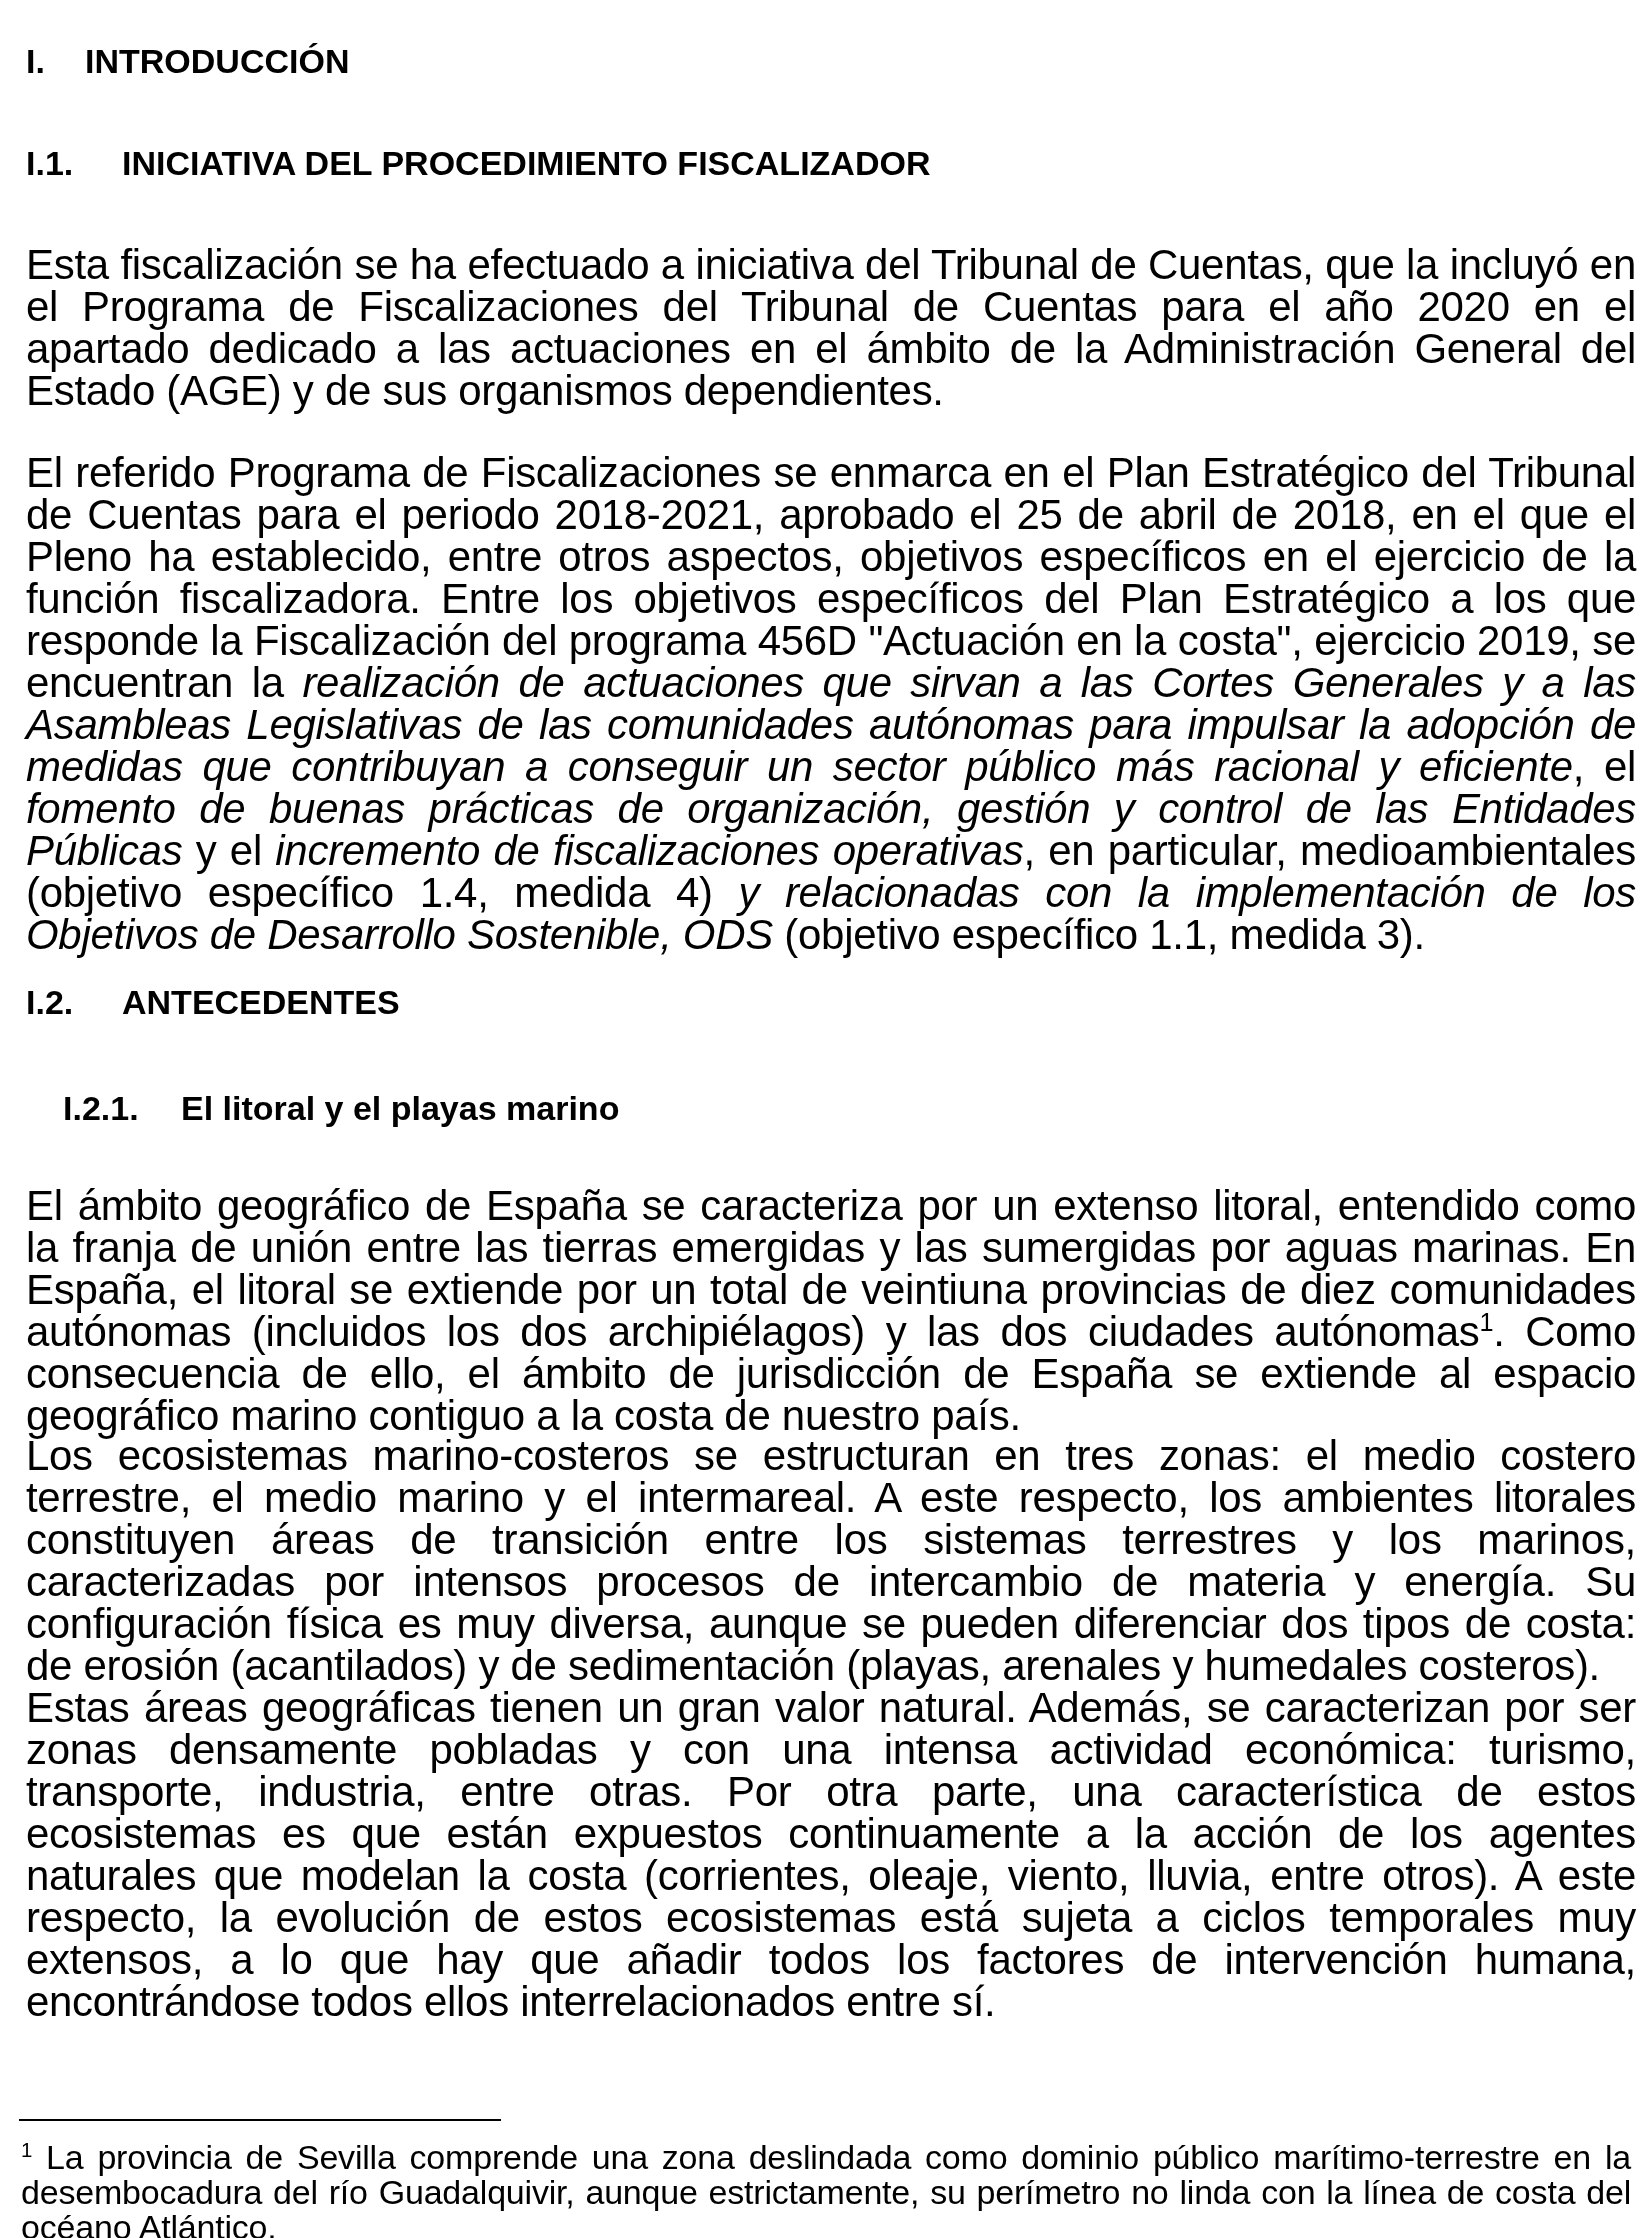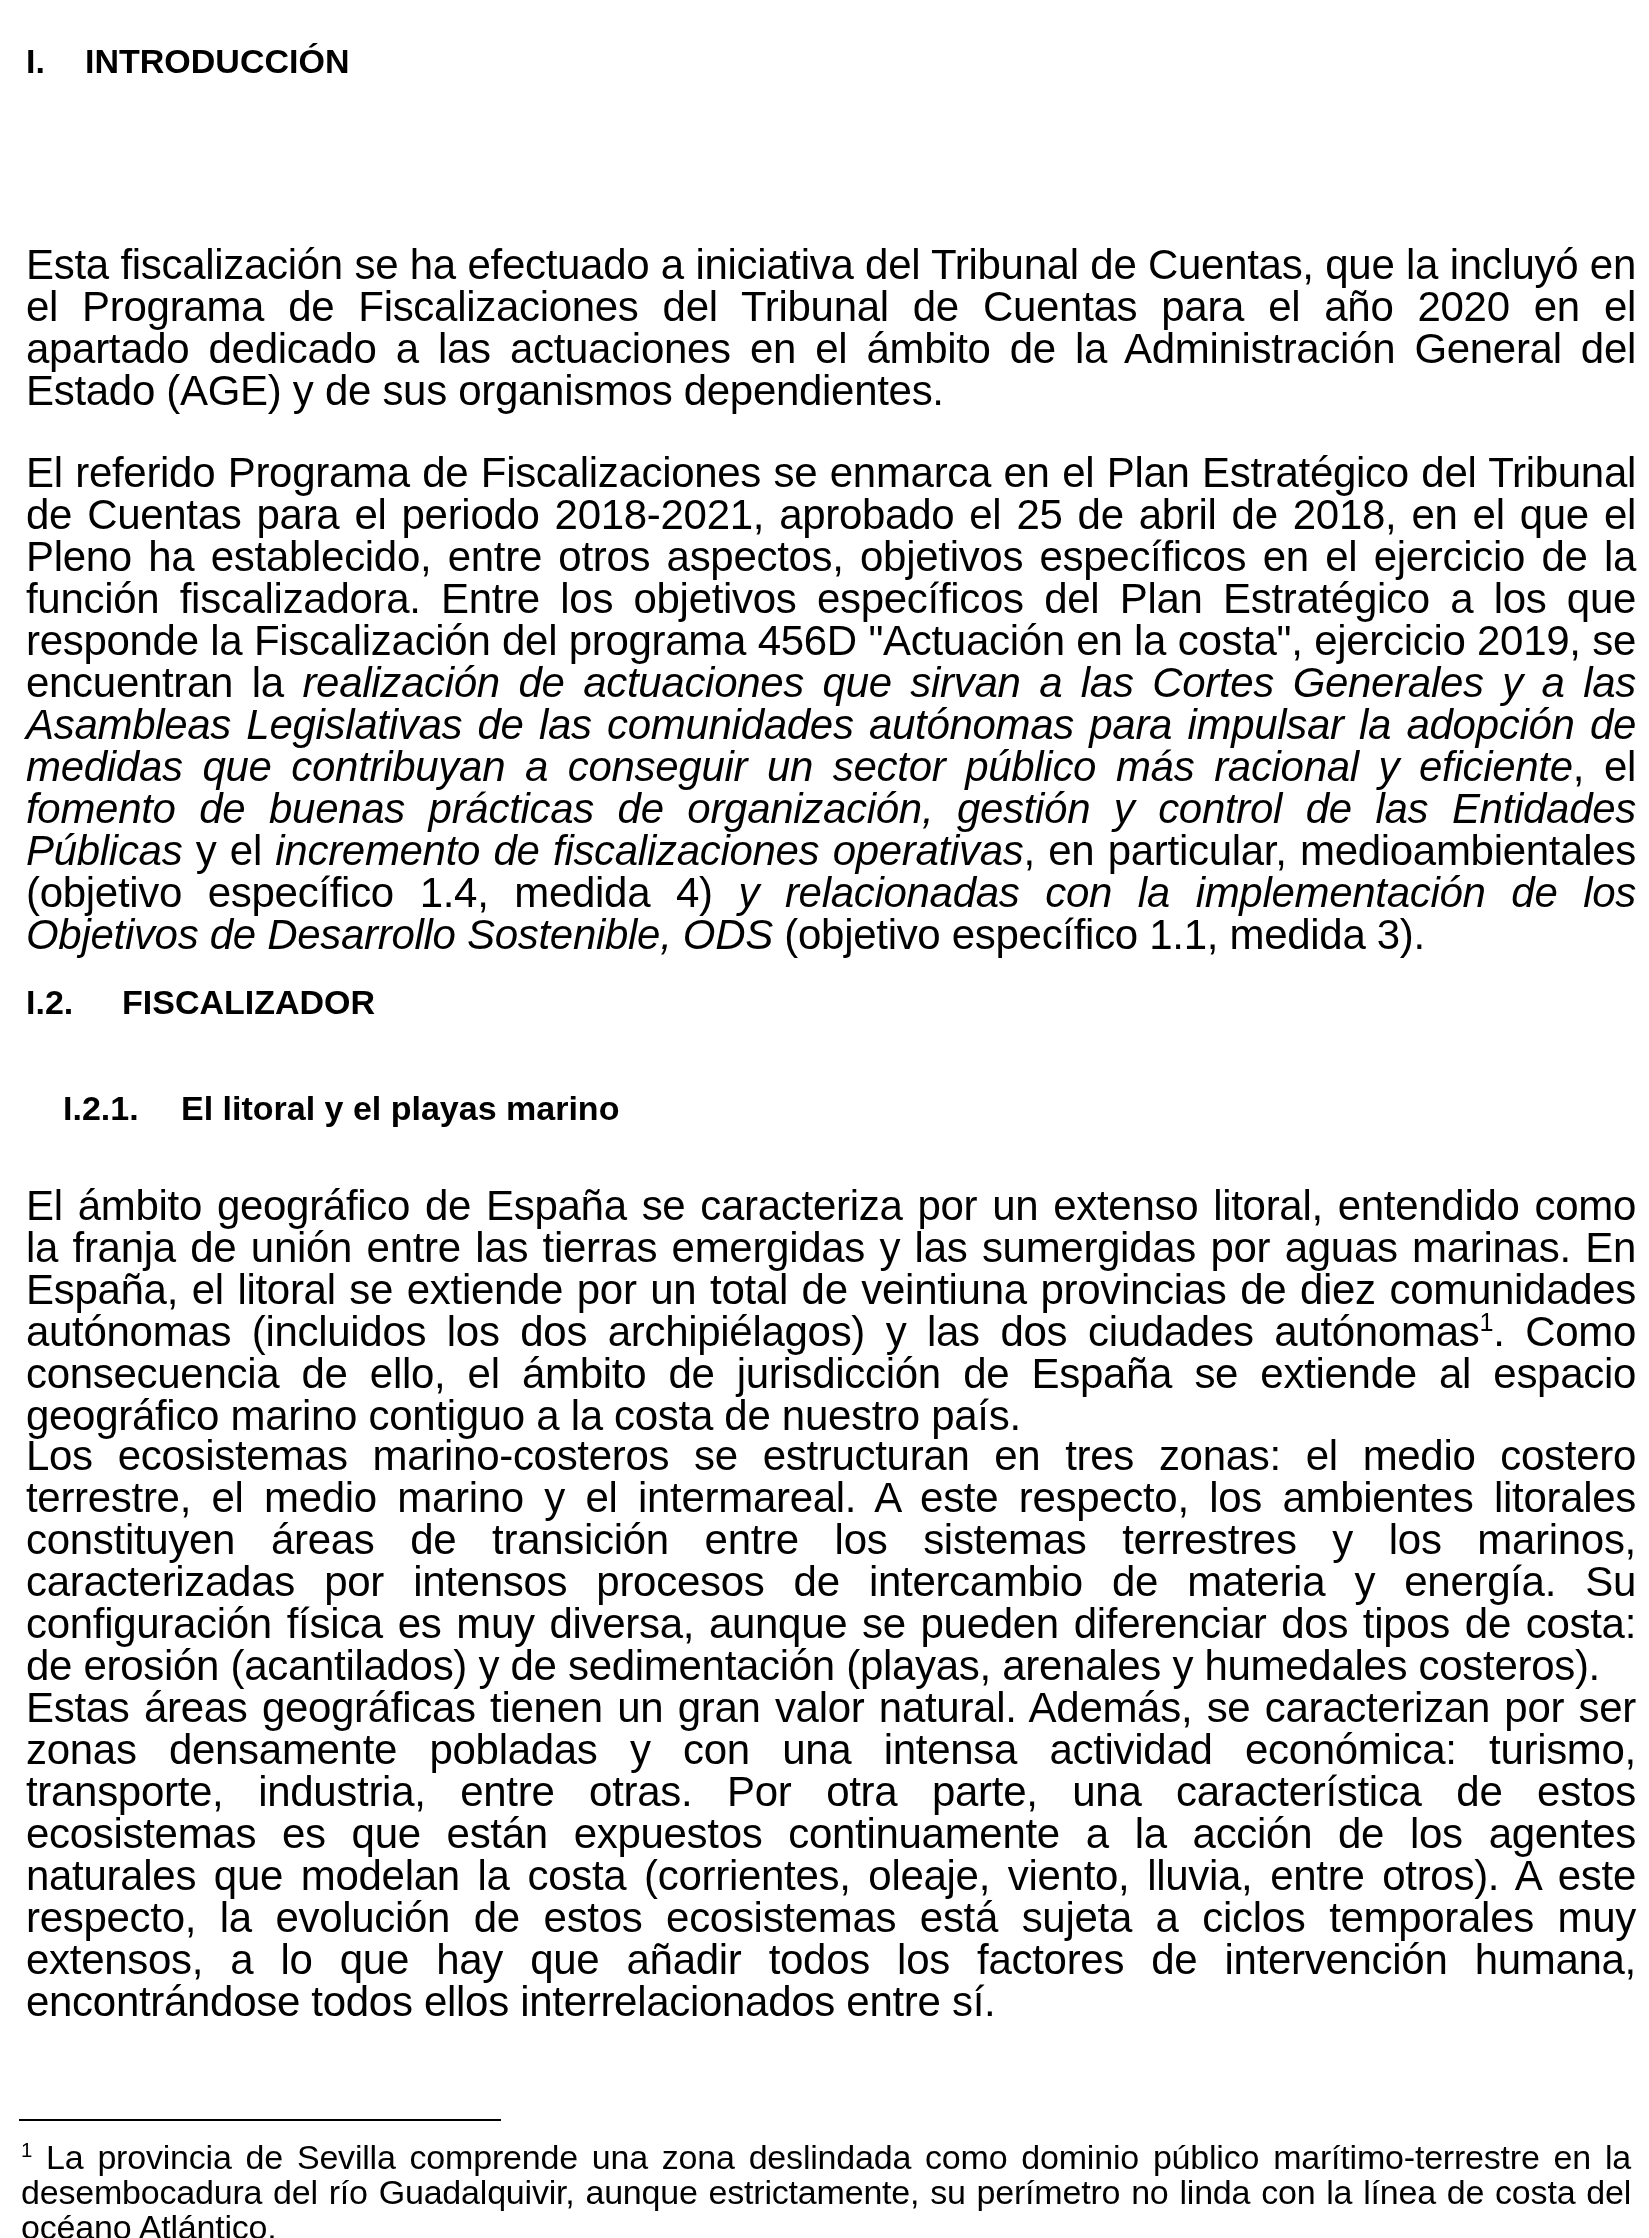--- a/index.html
+++ b/index.html
@@ -76,27 +76,30 @@
 </style>
 </head>
 <body>
 
 <div class="page">
 
   <h1 class="block heading h1" style="top:40px;">
     <span class="num">I.</span><span>INTRODUCCIÓN</span>
   </h1>
 
+  <h2 class="block heading h2" style="top:142px;">
+    <span class="num">I.1.</span><span>INICIATIVA DEL PROCEDIMIENTO FISCALIZADOR</span>
+  </h2>
 
   <p class="block para" style="top:244px;">Esta fiscalización se ha efectuado a iniciativa del Tribunal de Cuentas, que la incluyó en el Programa de Fiscalizaciones del Tribunal de Cuentas para el año 2020 en el apartado dedicado a las actuaciones en el ámbito de la Administración General del Estado (AGE) y de sus organismos dependientes.</p>
 
   <p class="block para" style="top:452px;"><span>El referido Programa de Fiscalizaciones se enmarca en el Plan Estratégico del Tribunal de Cuentas para el periodo 2018-2021, aprobado el 25 de abril de 2018, en el que el Pleno ha establecido, entre otros aspectos, objetivos específicos en el ejercicio de la función fiscalizadora. Entre los objetivos específicos del Plan Estratégico a los que responde la Fiscalización del programa 456D "Actuación en la costa", ejercicio 2019, se encuentran la </span><em>realización de actuaciones que sirvan a las Cortes Generales y a las Asambleas Legislativas de las comunidades autónomas para impulsar la adopción de medidas que contribuyan a conseguir un sector público más racional y eficiente</em><span>, el </span><em>fomento de buenas prácticas de organización, gestión y control de las Entidades Públicas</em><span> y el </span><em>incremento de fiscalizaciones operativas</em><span>, en particular, medioambientales (objetivo específico 1.4, medida 4) </span><em>y relacionadas con la implementación de los Objetivos de Desarrollo Sostenible, ODS</em><span> (objetivo específico 1.1, medida 3).</span></p>
 
   <h2 class="block heading h2" style="top:981px;">
-    <span class="num">I.2.</span><span>FISCALIZADOR</span>
+    <span class="num">I.2.</span><span>ANTECEDENTES</span>
   </h2>
 
   <h3 class="block heading h3" style="top:1087px;">
     <span class="num">I.2.1.</span><span>El litoral y el playas marino</span>
   </h3>
 
   <p class="block para" style="top:1185px;"><span>El ámbito geográfico de España se caracteriza por un extenso litoral, entendido como la franja de unión entre las tierras emergidas y las sumergidas por aguas marinas. En España, el litoral se extiende por un total de veintiuna provincias de diez comunidades autónomas (incluidos los dos archipiélagos) y las dos ciudades autónomas</span><sup>1</sup><span>. Como consecuencia de ello, el ámbito de jurisdicción de España se extiende al espacio geográfico marino contiguo a la costa de nuestro país.</span></p>
 
   <p class="block para" style="top:1435px;">Los ecosistemas marino-costeros se estructuran en tres zonas: el medio costero terrestre, el medio marino y el intermareal. A este respecto, los ambientes litorales constituyen áreas de transición entre los sistemas terrestres y los marinos, caracterizadas por intensos procesos de intercambio de materia y energía. Su configuración física es muy diversa, aunque se pueden diferenciar dos tipos de costa: de erosión (acantilados) y de sedimentación (playas, arenales y humedales costeros).</p>
 

